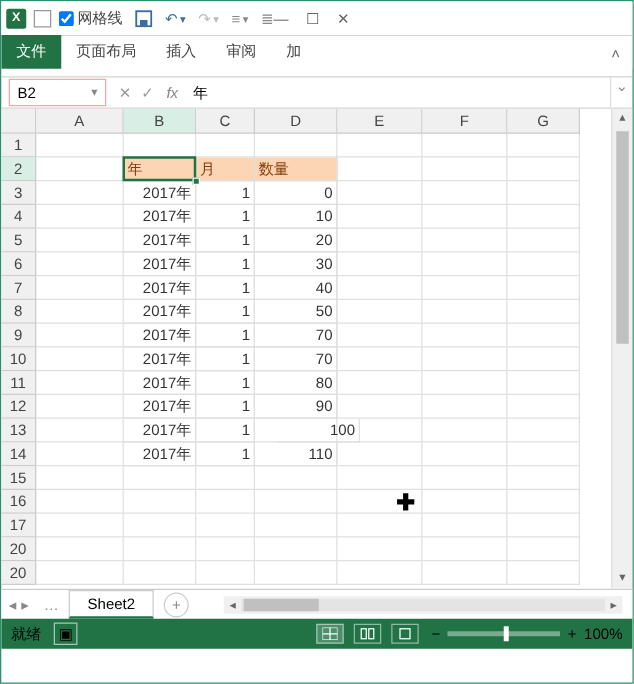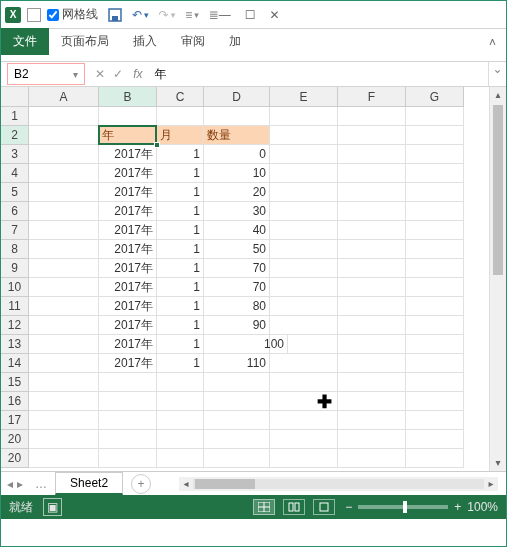--- a/index.html
+++ b/index.html
@@ -42,21 +42,21 @@
 .cursor-plus{position:absolute;font-size:18px;font-weight:bold;color:#000;z-index:5;pointer-events:none}
 .sheet-tabs{height:24px;border-top:1px solid #ccc;display:flex;align-items:center;background:#fff}
 .st-nav{display:flex;gap:4px;padding:0 6px;color:#888}
 .st-dots{padding:0 6px;color:#888}
 .sheet-tab{padding:3px 14px;border:1px solid #ccc;border-bottom:2px solid #217346;background:#fff;margin-left:2px}
 .sheet-add{width:20px;height:20px;border:1px solid #ccc;border-radius:50%;margin-left:8px;text-align:center;line-height:18px;color:#888;cursor:pointer}
 .hsb{flex:1;margin:0 8px;position:relative;height:14px;background:#f0f0f0;display:flex;align-items:center}
 .hsb .tr{flex:1;height:10px;background:#e4e4e4;position:relative}
 .hsb .thumb{position:absolute;left:2px;width:60px;top:0;bottom:0;background:#c0c0c0}
 .hsb .arrow{width:14px;text-align:center;color:#666;font-size:10px}
-.statusbar{height:24px;background:#217346;color:#e5e5e5;display:flex;align-items:center;padding:0 8px;gap:10px}
+.statusbar{height:24px;background:#217346;color:#000000;display:flex;align-items:center;padding:0 8px;gap:10px}
 .statusbar .views{display:flex;gap:8px;margin-left:auto}
 .view-btn{width:22px;height:16px;border:1px solid rgba(255,255,255,.5);display:flex;align-items:center;justify-content:center}
 .view-btn.active{background:rgba(255,255,255,.2)}
 .zoom{display:flex;align-items:center;gap:6px}
 .zoom .slider{width:90px;height:4px;background:rgba(255,255,255,.4);position:relative}
 .zoom .slider .knob{position:absolute;left:50%;top:-4px;width:4px;height:12px;background:#fff}
 svg{display:block}
 </style>
 </head>
 <body>

